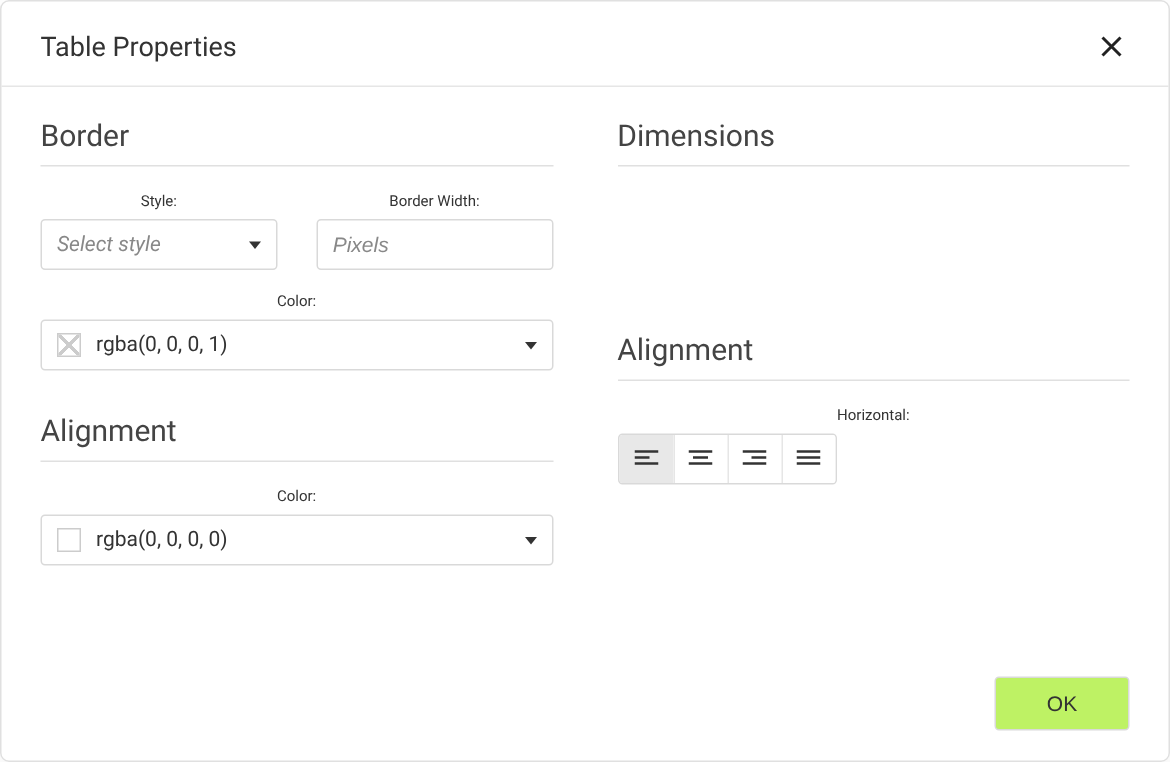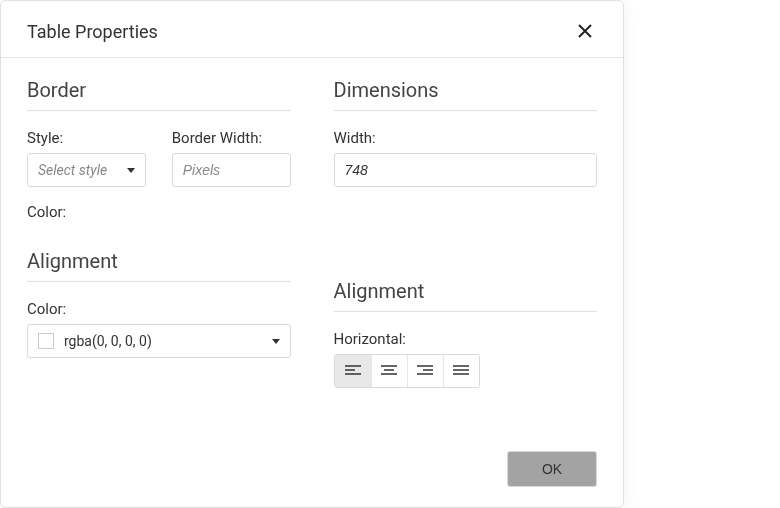--- a/index.html
+++ b/index.html
@@ -3,21 +3,21 @@
 <meta charset="utf-8">
 <style>
   * { box-sizing: border-box; margin: 0; padding: 0; }
   body {
     font-family: -apple-system, BlinkMacSystemFont, "Segoe UI", Roboto, Arial, sans-serif;
     background: #fff;
     color: #333;
     font-size: 14px;
   }
   .dialog {
-    width: 624px;
+    width: 780px;
     height: 508px;
     border: 1px solid #e0e0e0;
     border-radius: 6px;
     box-shadow: 0 4px 16px rgba(0,0,0,0.06);
     position: relative;
     display: flex;
     flex-direction: column;
     margin: 0;
   }
   .dialog-header {
@@ -57,23 +57,24 @@
     border-bottom: 1px solid #e0e0e0;
     margin-bottom: 18px;
   }
   .field-row {
     display: flex;
     gap: 26px;
   }
   .field { flex: 1; min-width: 0; }
   .field-label {
     display: block;
-    font-size: 15px;
+    font-size: 10px;
     color: #333;
     margin-bottom: 6px;
+    text-align: center;
   }
   .select, .input, .color-select {
     width: 100%;
     height: 34px;
     border: 1px solid #d9d9d9;
     border-radius: 3px;
     background: #fff;
     font-size: 14px;
     color: #333;
     padding: 0 10px;
@@ -147,21 +148,21 @@
   .dialog-footer {
     padding: 14px 26px 20px 26px;
     display: flex;
     justify-content: flex-end;
     gap: 14px;
   }
   .btn {
     height: 36px;
     min-width: 90px;
     border: 1px solid #d9d9d9;
-    background: #a3a3a3;
+    background: #bef264;
     border-radius: 3px;
     font-size: 14px;
     color: #333;
     cursor: pointer;
     padding: 0 20px;
   }
   .full-width { width: 100%; }
   .mt { margin-top: 16px; }
 </style>
 </head>
@@ -192,20 +193,27 @@
               <span class="caret"></span>
             </div>
           </div>
           <div class="field">
             <label class="field-label">Border Width:</label>
             <input class="input" placeholder="Pixels" style="">
           </div>
         </div>
         <div class="full-width mt">
           <label class="field-label">Color:</label>
+          <div class="color-select">
+            <div class="color-left">
+              <span class="swatch hatched"></span>
+              <span>rgba(0, 0, 0, 1)</span>
+            </div>
+            <span class="caret"></span>
+          </div>
         </div>
       </div>
 
       <div class="section">
         <div class="section-title">Alignment</div>
         <div class="full-width">
           <label class="field-label">Color:</label>
           <div class="color-select">
             <div class="color-left">
               <span class="swatch"></span>
@@ -216,24 +224,20 @@
         </div>
       </div>
 
     </div>
 
     <div class="col">
 
       <div class="section">
         <div class="section-title">Dimensions</div>
         <div class="field-row">
-          <div class="field">
-            <label class="field-label">Width:</label>
-            <input class="input" value="748" style="">
-          </div>
         </div>
       </div>
 
       <div style="height:64px"></div>
 
       <div class="section">
         <div class="section-title">Alignment</div>
         <label class="field-label">Horizontal:</label>
         <div class="align-group">
           <div class="align-btn active">

